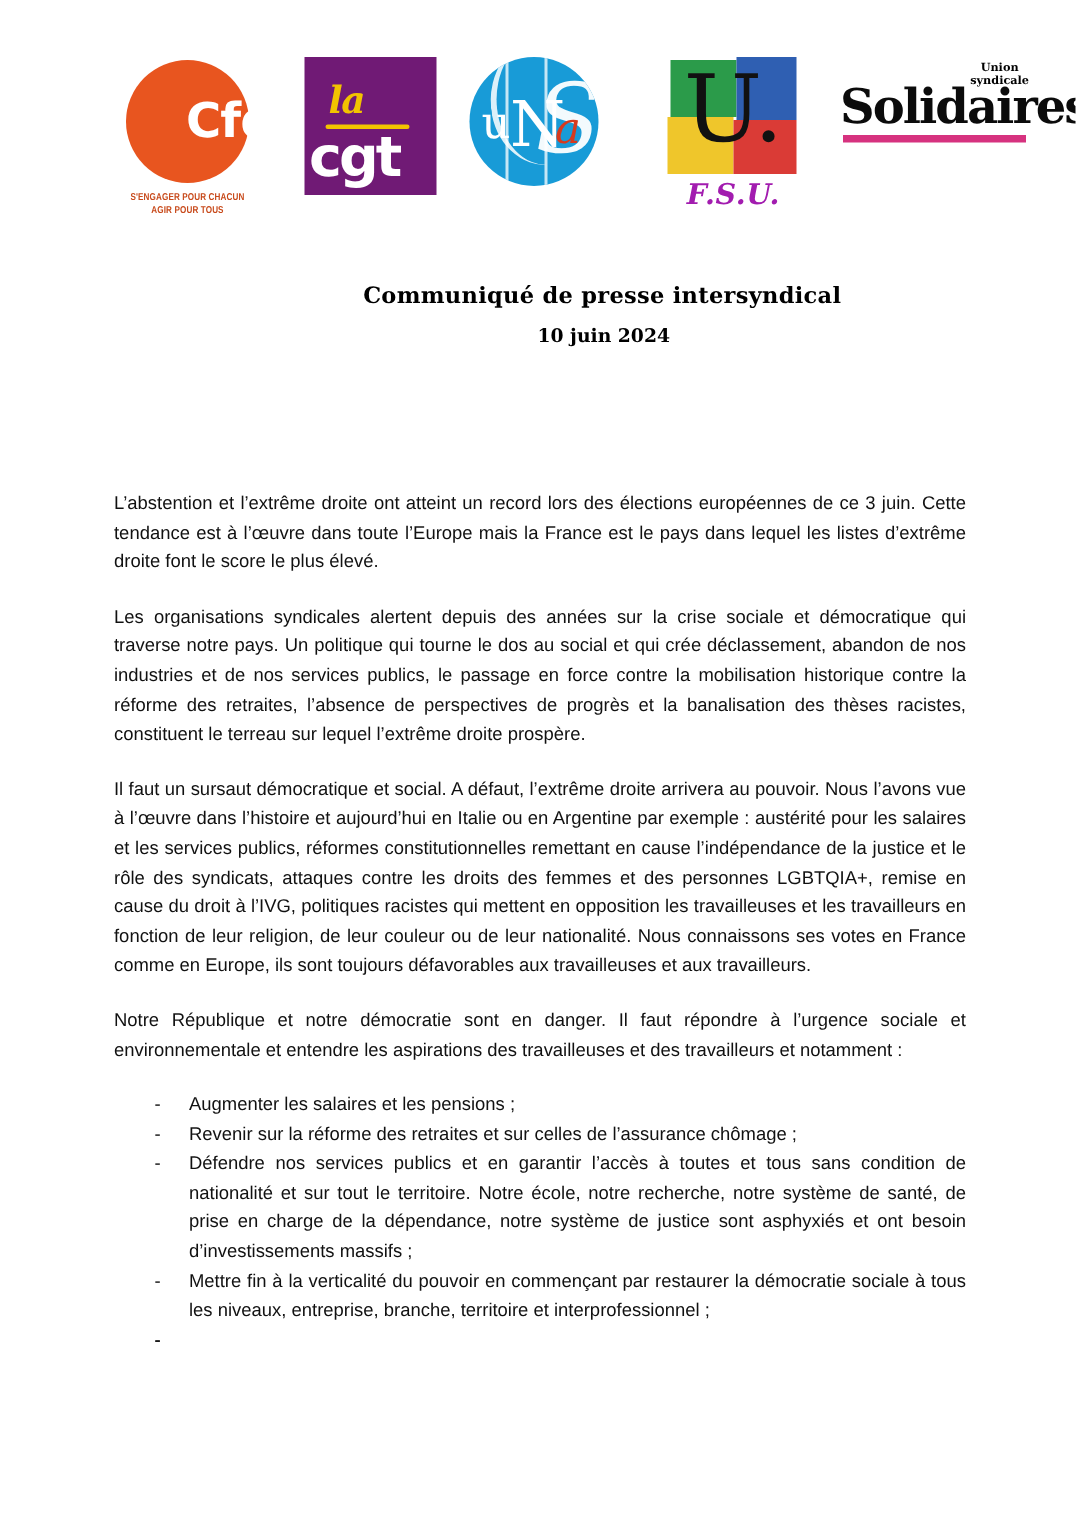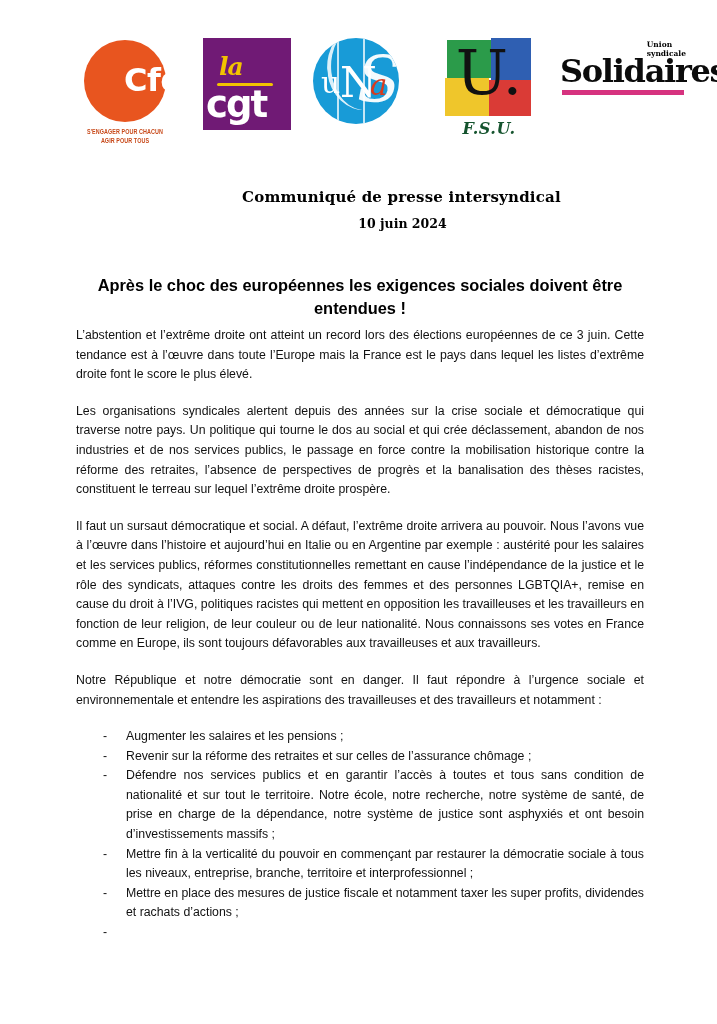--- a/index.html
+++ b/index.html
@@ -180,34 +180,34 @@
     position: absolute;
     left: 0; right: 0; top: -4px;
     color: #111111;
     font-family: "DejaVu Serif", serif;
     font-size: 62px;
     line-height: 78px;
     font-weight: normal;
   }
   .fsu-name {
     margin-top: 1px;
-    color: #14532d;
+    color: #a21caf;
     font-family: "DejaVu Serif", serif;
     font-weight: bold;
     font-style: italic;
-    font-size: 16px;
+    font-size: 19px;
     letter-spacing: 0.5px;
   }
 
   
   .logo-solidaires { left: 560px; width: 126px; }
   .sol-union {
     position: absolute;
     right: 0; top: 2px;
-    text-align: left;
+    text-align: center;
     color: #000000;
     font-family: "DejaVu Serif", serif;
     font-weight: bold;
     font-size: 7.5px;
     line-height: 9px;
   }
   .sol-word {
     position: absolute;
     left: 0; top: 16px;
     color: #0B0B0B;
@@ -351,21 +351,20 @@
       </div>
       <div class="sol-word">Solidaires</div>
       <div class="sol-rule"></div>
     </div>
 
   </div>
 
   <div class="presse-header">Communiqué de presse intersyndical</div>
   <div class="presse-date">10 juin 2024</div>
 
-  <h1 class="doc-title">Après le choc des européennes les exigences sociales doivent être entendues !</h1>
 
   <div class="body-wrap">
     <p class="para">L’abstention et l’extrême droite ont atteint un record lors des élections européennes de ce 3 juin. Cette tendance est à l’œuvre dans toute l’Europe mais la France est le pays dans lequel les listes d’extrême droite font le score le plus élevé.</p>
     <p class="para">Les organisations syndicales alertent depuis des années sur la crise sociale et démocratique qui traverse notre pays. Un politique qui tourne le dos au social et qui crée déclassement, abandon de nos industries et de nos services publics, le passage en force contre la mobilisation historique contre la réforme des retraites, l’absence de perspectives de progrès et la banalisation des thèses racistes, constituent le terreau sur lequel l’extrême droite prospère.</p>
     <p class="para">Il faut un sursaut démocratique et social. A défaut, l’extrême droite arrivera au pouvoir. Nous l’avons vue à l’œuvre dans l’histoire et aujourd’hui en Italie ou en Argentine par exemple : austérité pour les salaires et les services publics, réformes constitutionnelles remettant en cause l’indépendance de la justice et le rôle des syndicats, attaques contre les droits des femmes et des personnes LGBTQIA+, remise en cause du droit à l’IVG, politiques racistes qui mettent en opposition les travailleuses et les travailleurs en fonction de leur religion, de leur couleur ou de leur nationalité. Nous connaissons ses votes en France comme en Europe, ils sont toujours défavorables aux travailleuses et aux travailleurs.</p>
     <p class="para">Notre République et notre démocratie sont en danger. Il faut répondre à l’urgence sociale et environnementale et entendre les aspirations des travailleuses et des travailleurs et notamment :</p>
 
     <ul class="demands">
       <li>
         <span class="dash">-</span>
@@ -378,21 +377,20 @@
       <li>
         <span class="dash">-</span>
         <span>Défendre nos services publics et en garantir l’accès à toutes et tous sans condition de nationalité et sur tout le territoire. Notre école, notre recherche, notre système de santé, de prise en charge de la dépendance, notre système de justice sont asphyxiés et ont besoin d’investissements massifs ;</span>
       </li>
       <li>
         <span class="dash">-</span>
         <span>Mettre fin à la verticalité du pouvoir en commençant par restaurer la démocratie sociale à tous les niveaux, entreprise, branche, territoire et interprofessionnel ;</span>
       </li>
       <li>
         <span class="dash">-</span>
-        <span>Mettre en place des mesures de justice fiscale et notamment taxer les super profits, dividendes et rachats d’actions ;</span>
       </li>
       <li>
         <span class="dash">-</span>
       </li>
     </ul>
   </div>
 
 </div>
 
 </body></html>

